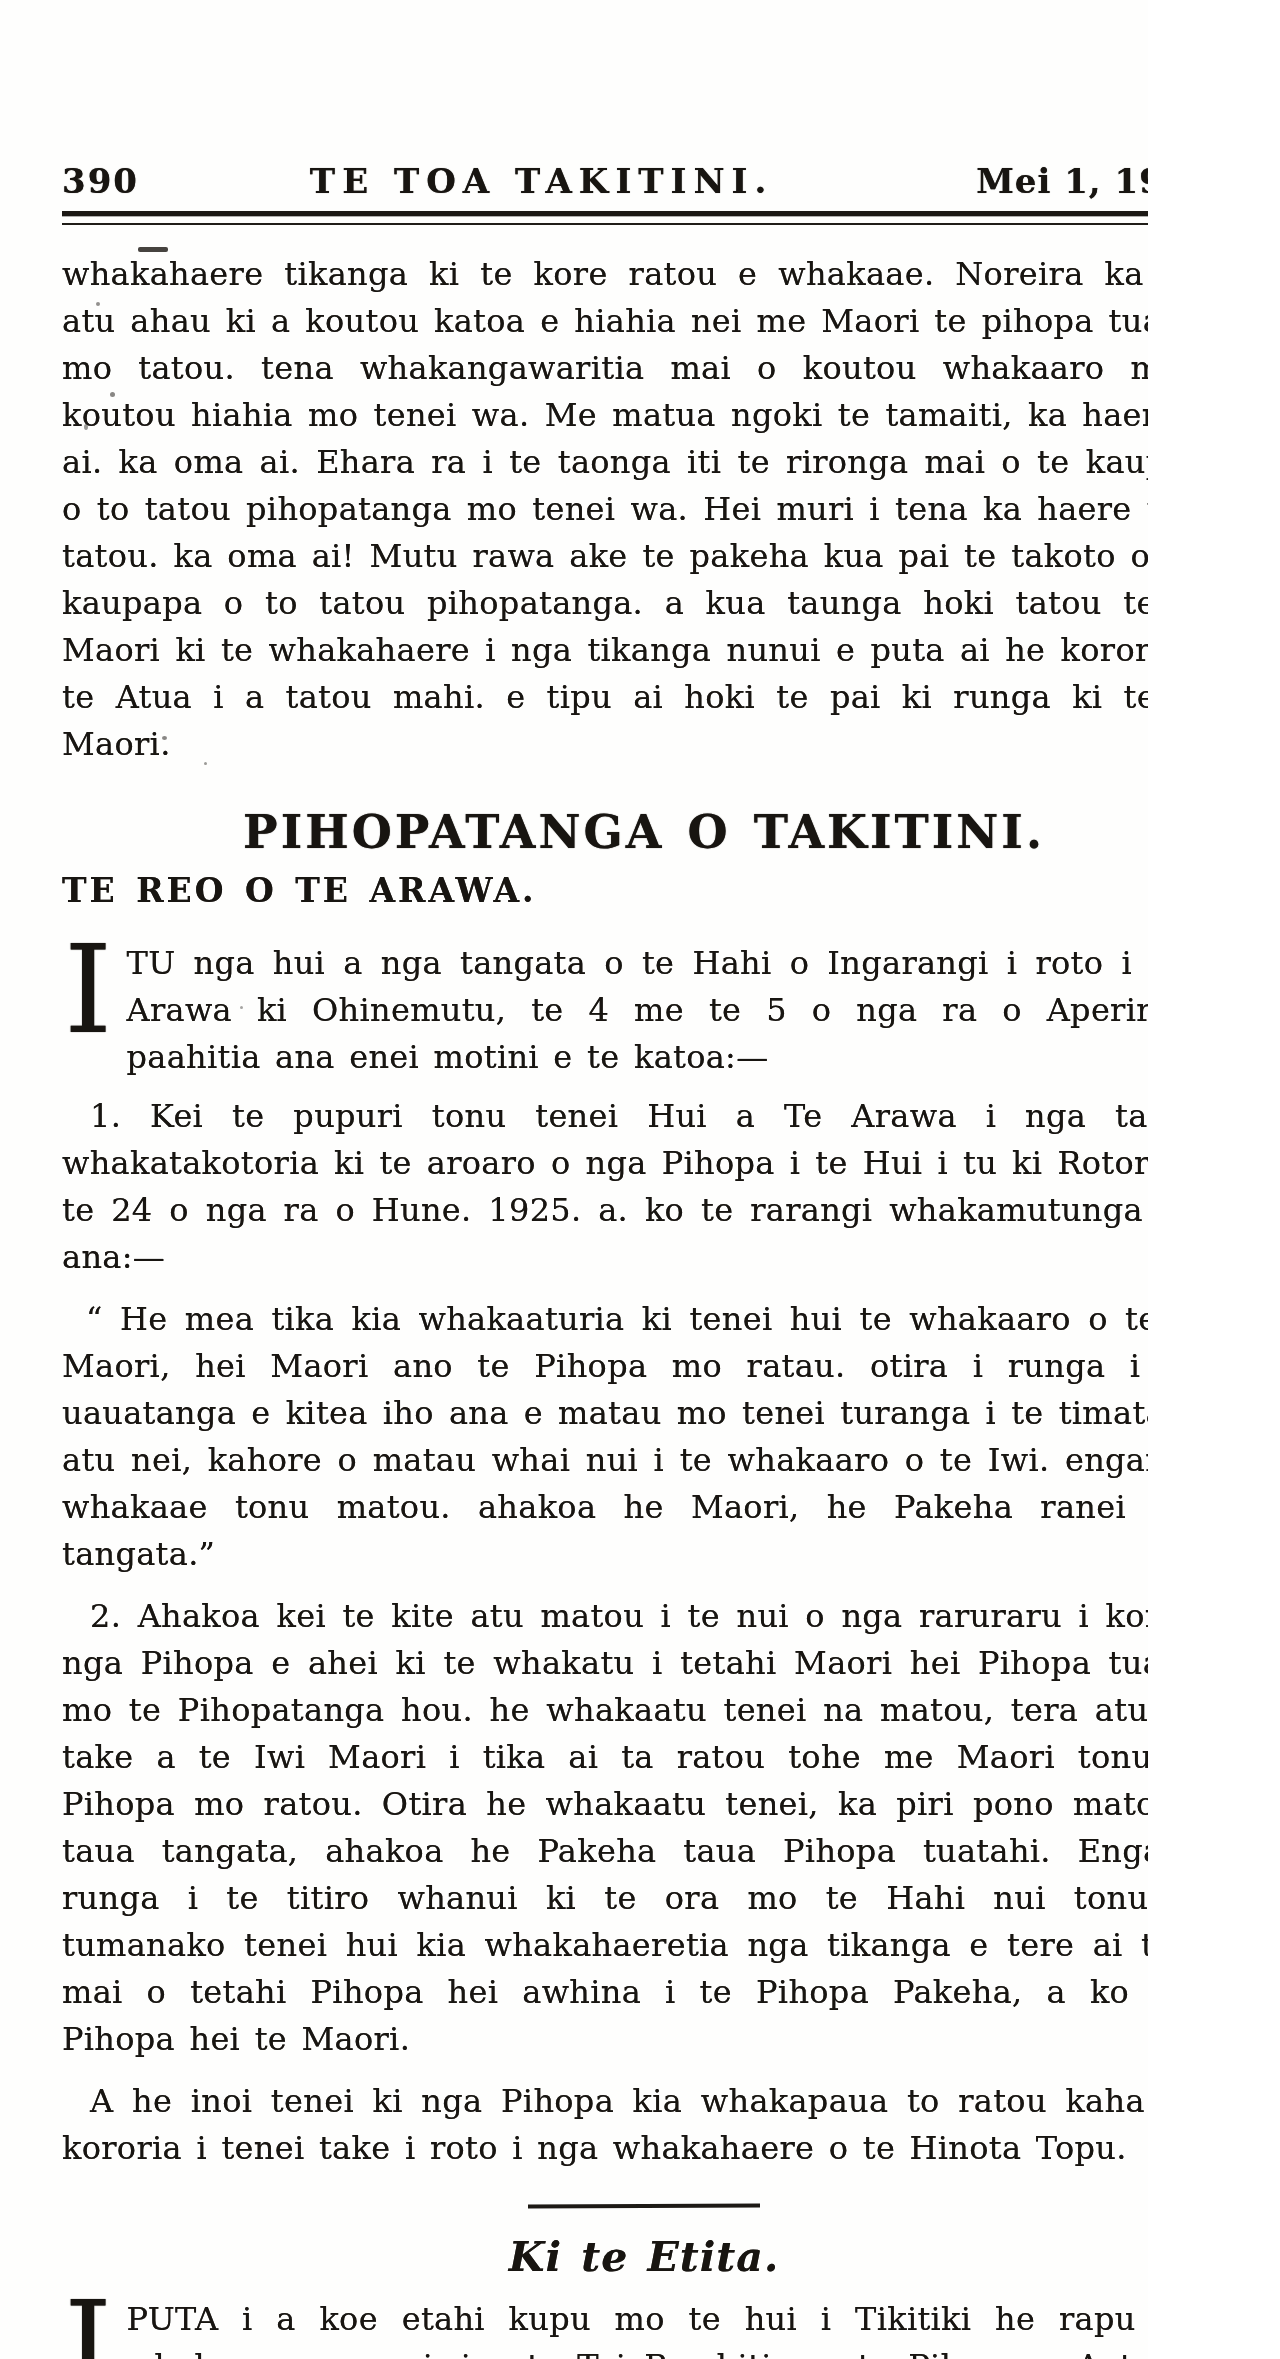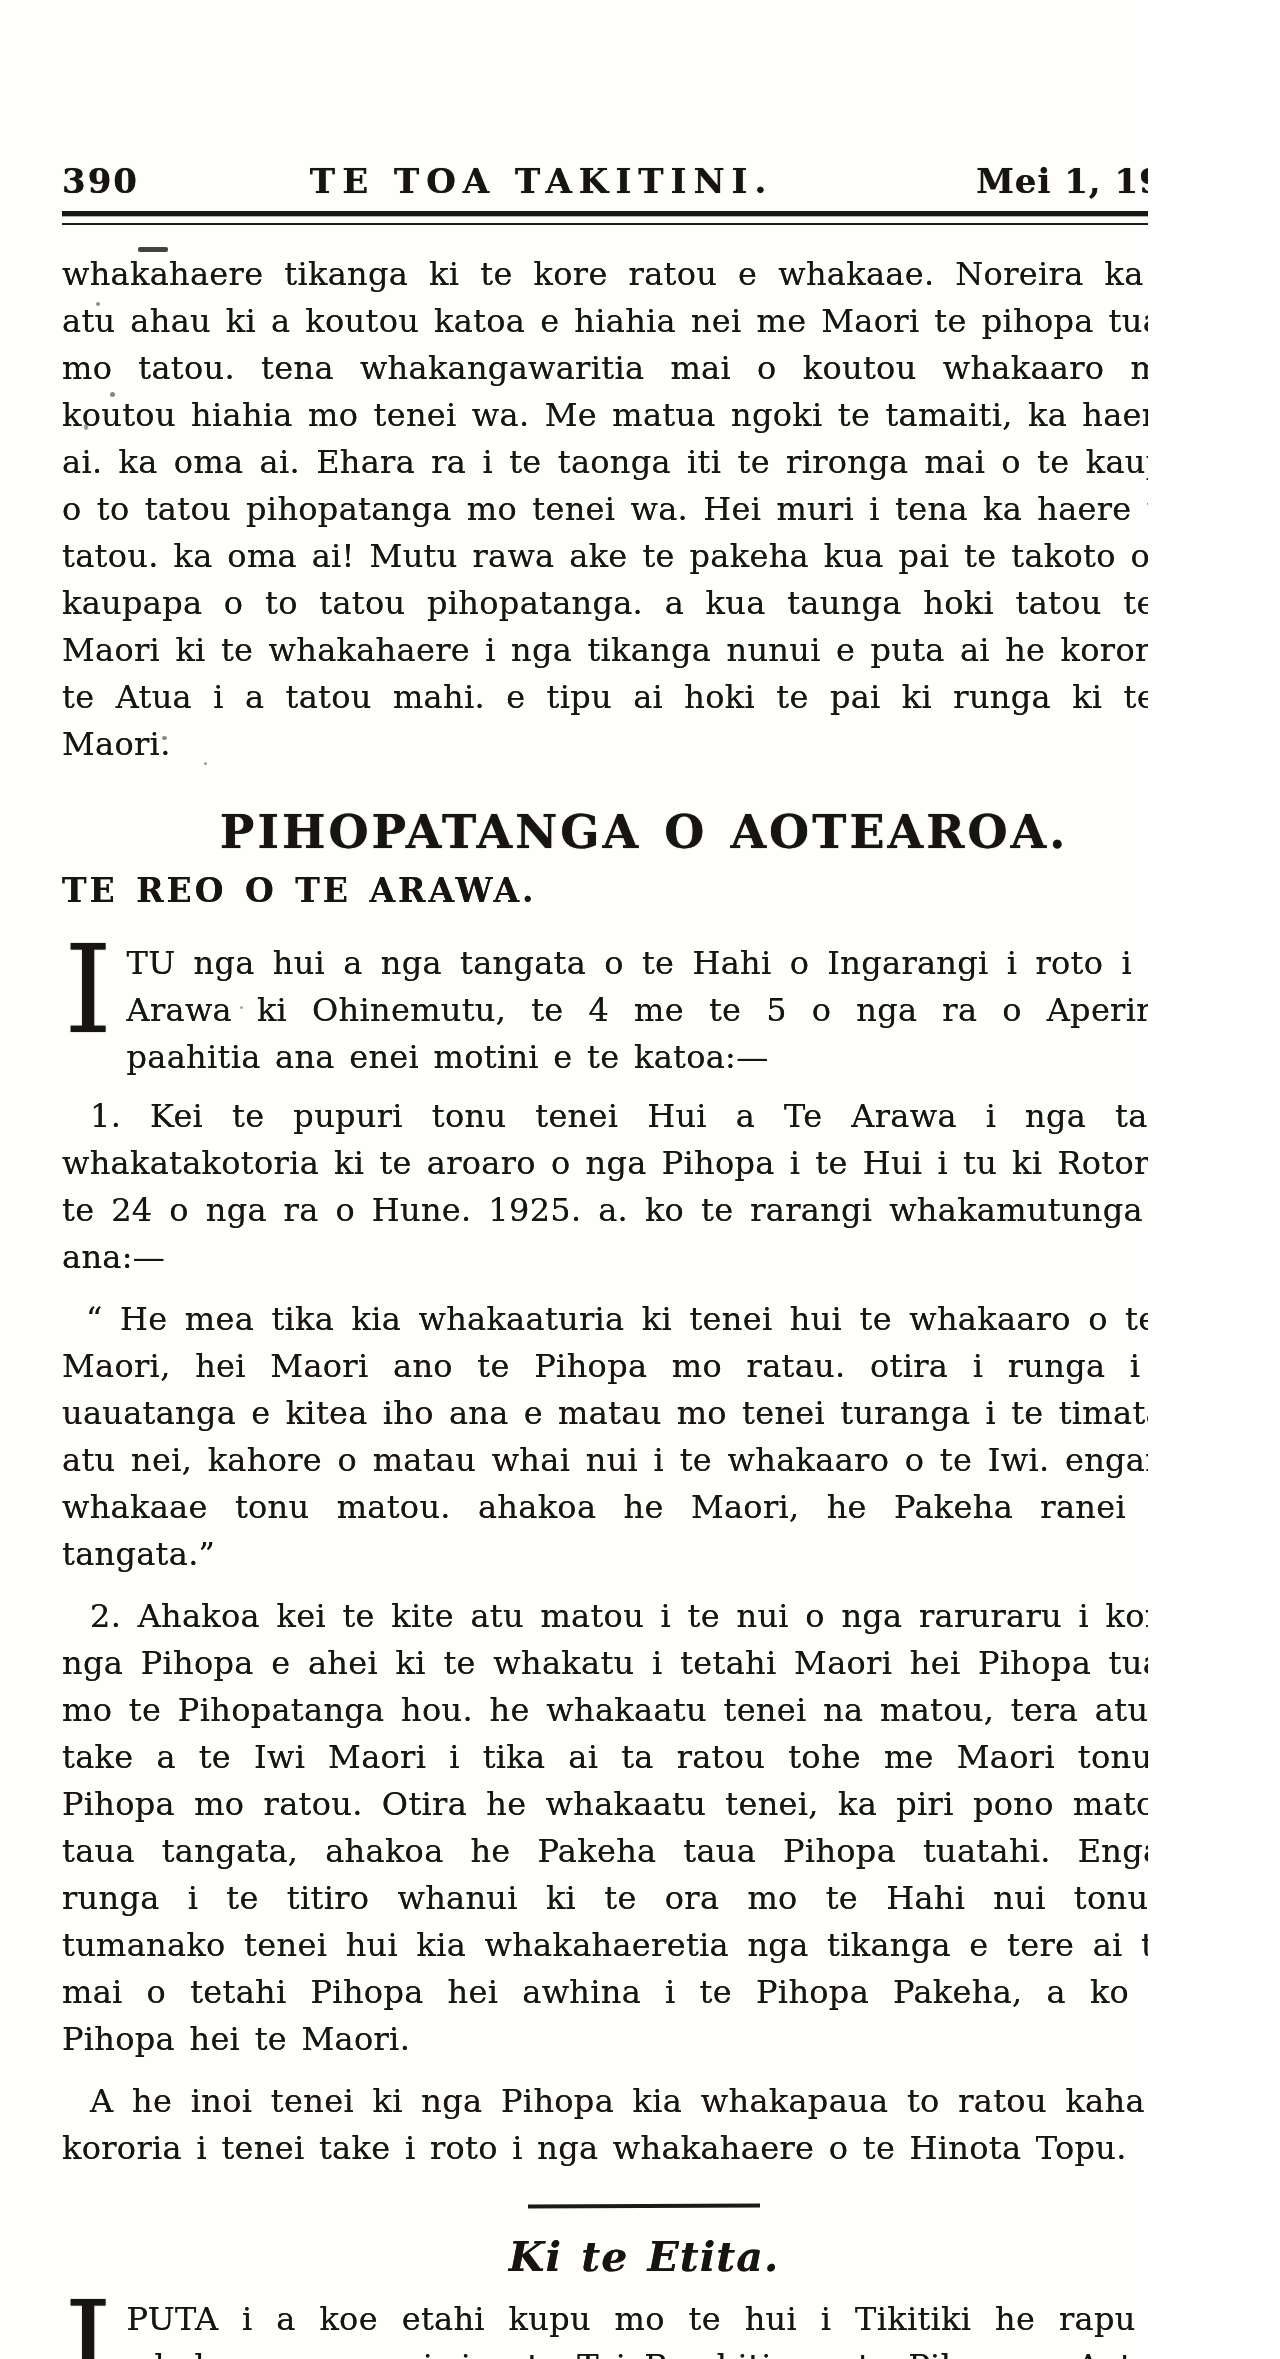--- a/index.html
+++ b/index.html
@@ -152,21 +152,21 @@
       <span class="mast-title">TE TOA TAKITINI.</span>
       <span class="mast-date">Mei 1, 1926.</span>
     </header>
     <div class="rule-thick"></div>
     <div class="rule-thin"></div>
 
     <main class="body-text">
 
       <p class="para">whakahaere tikanga ki te kore ratou e whakaae. Noreira ka inoi atu ahau ki a koutou katoa e hiahia nei me Maori te pihopa tuatahi mo tatou. tena whakangawaritia mai o koutou whakaaro me o koutou hiahia mo tenei wa. Me matua ngoki te tamaiti, ka haere tu ai. ka oma ai. Ehara ra i te taonga iti te rironga mai o te kaupapa o to tatou pihopatanga mo tenei wa. Hei muri i tena ka haere tu ai tatou. ka oma ai! Mutu rawa ake te pakeha kua pai te takoto o nga kaupapa o to tatou pihopatanga. a kua taunga hoki tatou te iwi Maori ki te whakahaere i nga tikanga nunui e puta ai he kororia ki te Atua i a tatou mahi. e tipu ai hoki te pai ki runga ki te iwi Maori.</p>
 
-      <h1 class="article-heading">PIHOPATANGA O AOTEAROA.</h1>
+      <h1 class="article-heading">PIHOPATANGA O TAKITINI.</h1>
       <h2 class="article-subheading">TE REO O TE ARAWA.</h2>
 
       <p class="para has-dropcap"><span class="dropcap">I</span><span>TU nga hui a nga tangata o te Hahi o Ingarangi i roto i a Te Arawa ki Ohinemutu, te 4 me te 5 o nga ra o Aperira, a paahitia ana enei motini e te katoa:—</span></p>
 
       <p class="para indent">1. Kei te pupuri tonu tenei Hui a Te Arawa i nga take i whakatakotoria ki te aroaro o nga Pihopa i te Hui i tu ki Rotorua. i te 24 o nga ra o Hune. 1925. a. ko te rarangi whakamutunga e ki ana:—</p>
       <p class="para quote">“ He mea tika kia whakaaturia ki tenei hui te whakaaro o te Iwi Maori, hei Maori ano te Pihopa mo ratau. otira i runga i nga uauatanga e kitea iho ana e matau mo tenei turanga i te timatanga atu nei, kahore o matau whai nui i te whakaaro o te Iwi. engari ka whakaae tonu matou. ahakoa he Maori, he Pakeha ranei taua tangata.”</p>
       <p class="para indent">2. Ahakoa kei te kite atu matou i te nui o nga raruraru i kore ai nga Pihopa e ahei ki te whakatu i tetahi Maori hei Pihopa tuatahi mo te Pihopatanga hou. he whakaatu tenei na matou, tera atu nga take a te Iwi Maori i tika ai ta ratou tohe me Maori tonu hei Pihopa mo ratou. Otira he whakaatu tenei, ka piri pono matou ki taua tangata, ahakoa he Pakeha taua Pihopa tuatahi. Engari i runga i te titiro whanui ki te ora mo te Hahi nui tonu. ka tumanako tenei hui kia whakahaeretia nga tikanga e tere ai te tu mai o tetahi Pihopa hei awhina i te Pihopa Pakeha, a ko taua Pihopa hei te Maori.</p>
       <p class="para indent">A he inoi tenei ki nga Pihopa kia whakapaua to ratou kaha kite kororia i tenei take i roto i nga whakahaere o te Hinota Topu.</p>
 
       <div class="divider"></div>

